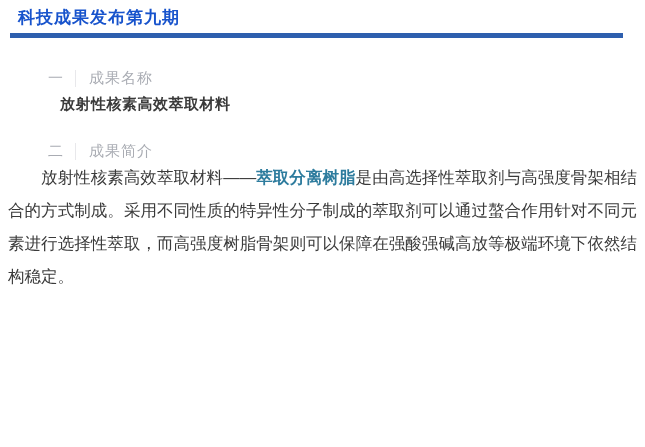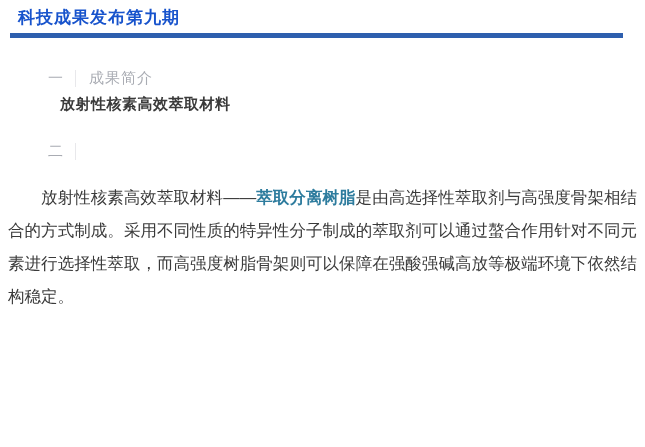--- a/index.html
+++ b/index.html
@@ -65,21 +65,21 @@
   .achievement-name {
     margin-top: 6px;
     margin-left: 52px;
     font-size: 15px;
     line-height: 20px;
     font-weight: 700;
     color: var(--body-text);
     letter-spacing: 0.5px;
   }
   .body-para {
-    margin-top: 20px;
+    margin-top: 0;
     font-size: 16.5px;
     line-height: 33px;
     color: var(--body-text);
     text-align: justify;
     text-indent: 2em;
   }
   .body-para.second { margin-top: 20px; }
   .body-para .hl {
     color: var(--highlight-teal);
     font-weight: 700;
@@ -93,27 +93,28 @@
   <header class="page-header">
     <h1 class="page-title">科技成果发布第九期</h1>
     <div class="title-bar"></div>
   </header>
 
   <main class="content">
 
     <div class="section-heading first">
       <span class="sec-num">一</span>
       <span class="sec-divider"></span>
-      <span class="sec-label">成果简介</span>
+      <span class="sec-label">成果名称</span>
     </div>
 
     <div class="achievement-name">放射性核素高效萃取材料</div>
 
     <div class="section-heading second">
       <span class="sec-num">二</span>
       <span class="sec-divider"></span>
+      <span class="sec-label">成果简介</span>
     </div>
 
     <p class="body-para first"><span>放射性核素高效萃取材料——</span><span class="hl">萃取分离树脂</span><span>是由高选择性萃取剂与高强度骨架相结合的方式制成。采用不同性质的特异性分子制成的萃取剂可以通过螯合作用针对不同元素进行选择性萃取，而高强度树脂骨架则可以保障在强酸强碱高放等极端环境下依然结构稳定。</span></p>
 
 
   </main>
 </div>
 
 </body></html>

